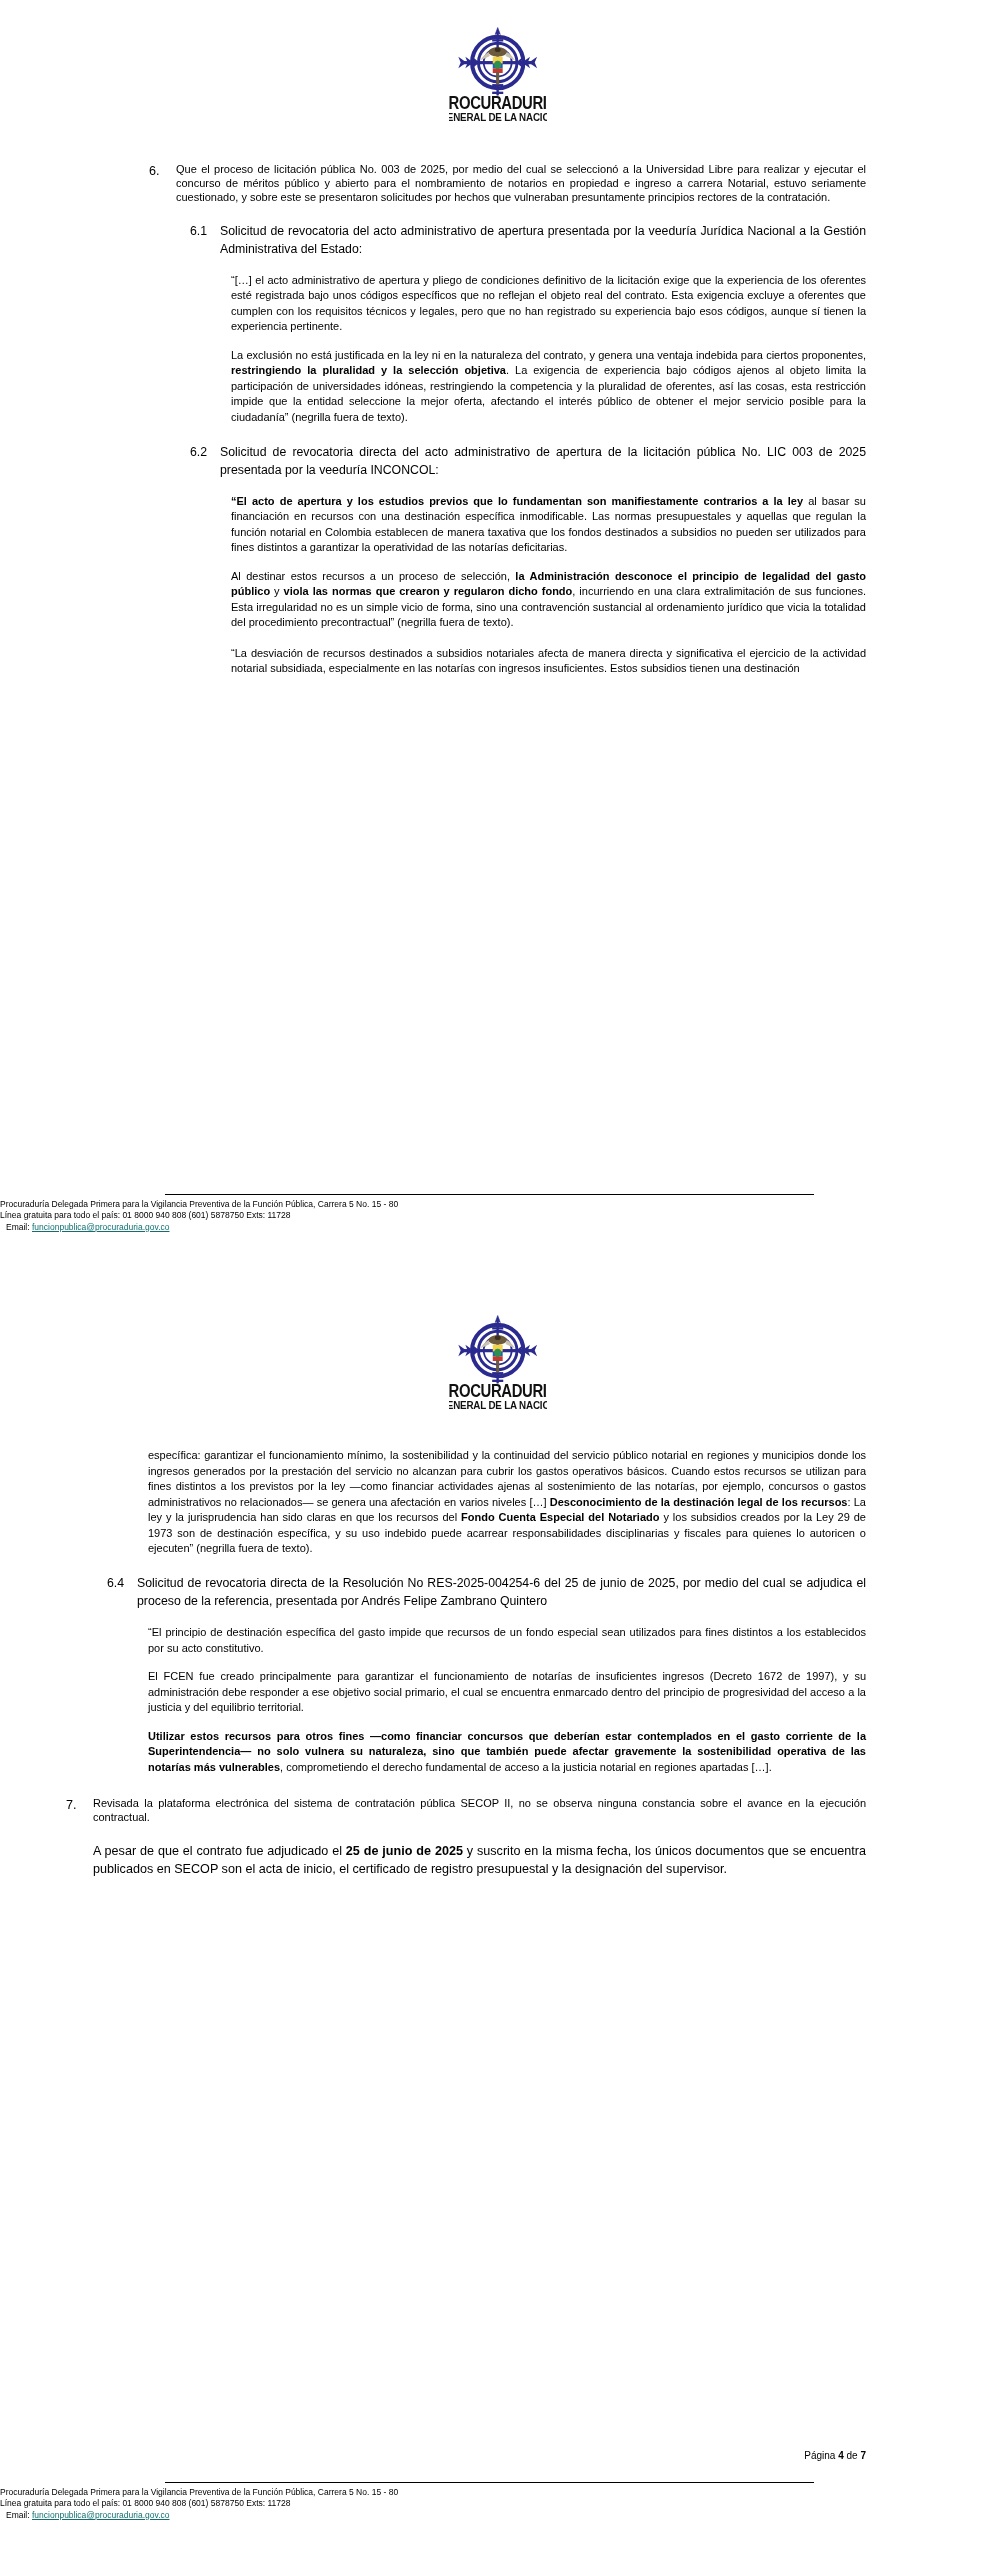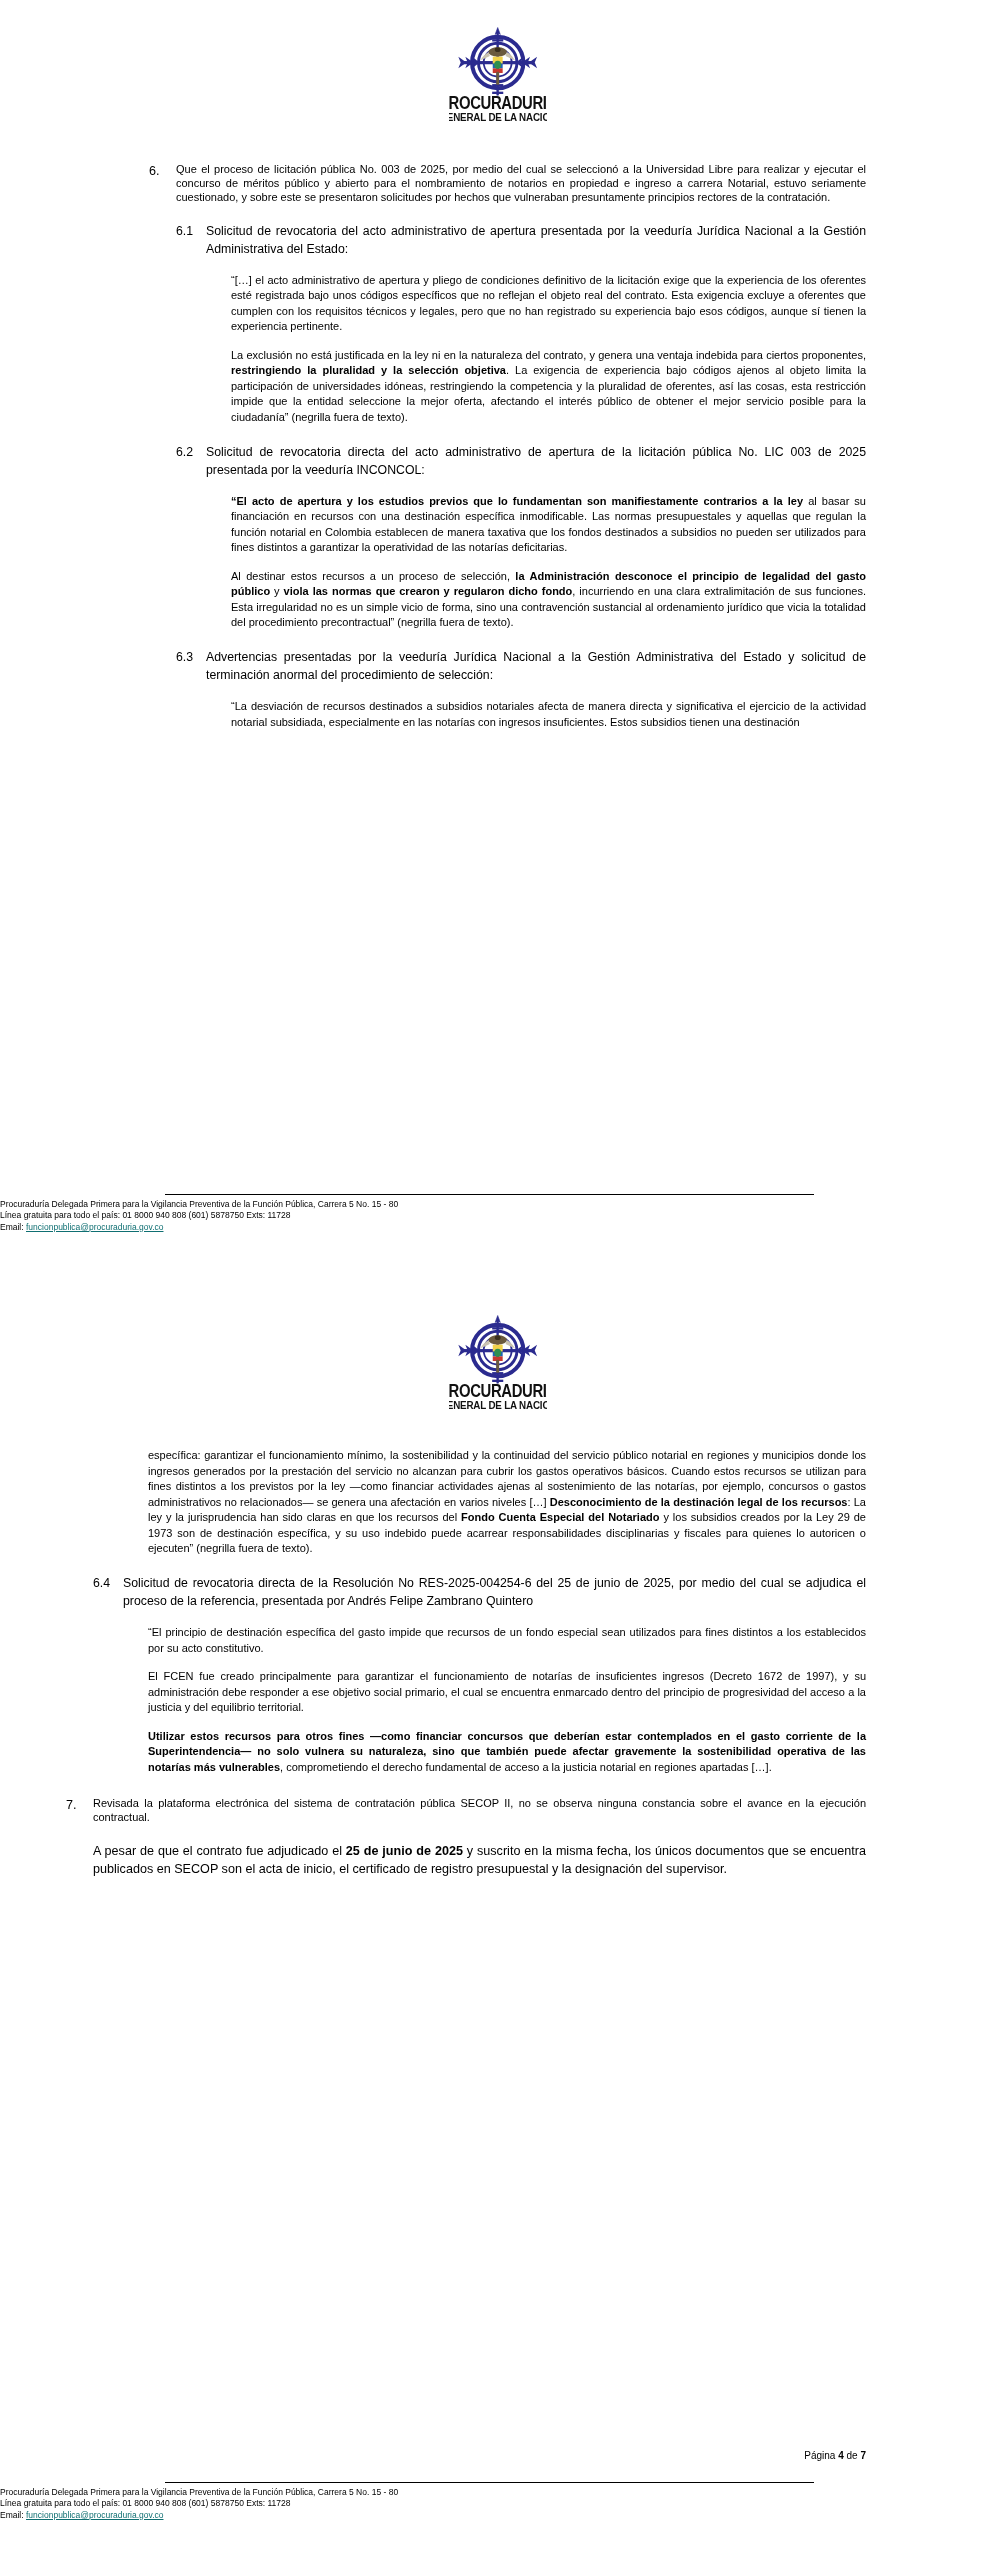--- a/index.html
+++ b/index.html
@@ -72,21 +72,21 @@
     line-height: 14px;
     text-align: justify;
     text-justify: inter-word;
     hyphens: none;
   }
 
   
   .sub-item {
     display: flex;
     margin-top: 17.6px;
-    margin-left: 27px;
+    margin-left: 41px;
   }
   .sub-item .subnum {
     flex: 0 0 30px;
     font-size: 12.3px;
     line-height: 18px;
   }
   .sub-item .sub-body {
     flex: 1 1 auto;
     font-size: 12.3px;
     line-height: 18px;
@@ -136,21 +136,21 @@
     width: 649px;
     margin: 0 auto 3.5px auto;
     border-top: 0.6px solid #000000;
     height: 0;
   }
   .footer-line {
     font-size: 8.5px;
     line-height: 11.7px;
     color: #000000;
   }
-  .footer-email-label { font-size: 8.5px; }
+  .footer-email-label { font-size: 8.5px; padding-left: 6px; }
   .footer-email {
     color: #0f6f72;
     text-decoration: underline;
     font-size: 8.5px;
   }
 </style>
 </head>
 <body>
 
 <div class="doc">
@@ -224,24 +224,20 @@
 
       <div class="sub-item">
         <div class="subnum">6.2</div>
         <div class="sub-body">Solicitud de revocatoria directa del acto administrativo de apertura de la licitación pública No. LIC 003 de 2025 presentada por la veeduría INCONCOL:</div>
       </div>
       <div class="quote-block">
         <p><b>“El acto de apertura y los estudios previos que lo fundamentan son manifiestamente contrarios a la ley</b><span> al basar su financiación en recursos con una destinación específica inmodificable. Las normas presupuestales y aquellas que regulan la función notarial en Colombia establecen de manera taxativa que los fondos destinados a subsidios no pueden ser utilizados para fines distintos a garantizar la operatividad de las notarías deficitarias.</span></p>
         <p><span>Al destinar estos recursos a un proceso de selección, </span><b>la Administración desconoce el principio de legalidad del gasto público</b><span> y </span><b>viola las normas que crearon y regularon dicho fondo</b><span>, incurriendo en una clara extralimitación de sus funciones. Esta irregularidad no es un simple vicio de forma, sino una contravención sustancial al ordenamiento jurídico que vicia la totalidad del procedimiento precontractual” (negrilla fuera de texto).</span></p>
       </div>
 
-      <div class="sub-item">
-        <div class="subnum">6.3</div>
-        <div class="sub-body">Advertencias presentadas por la veeduría Jurídica Nacional a la Gestión Administrativa del Estado y solicitud de terminación anormal del procedimiento de selección:</div>
-      </div>
       <div class="quote-block">
         <p>“La desviación de recursos destinados a subsidios notariales afecta de manera directa y significativa el ejercicio de la actividad notarial subsidiada, especialmente en las notarías con ingresos insuficientes. Estos subsidios tienen una destinación</p>
       </div>
 
     </div>
 
 
     <div class="footer" style="top:1194px;">
       <div class="footer-rule"></div>
       <div class="footer-line">Procuraduría Delegada Primera para la Vigilancia Preventiva de la Función Pública, Carrera 5 No. 15 - 80</div>

